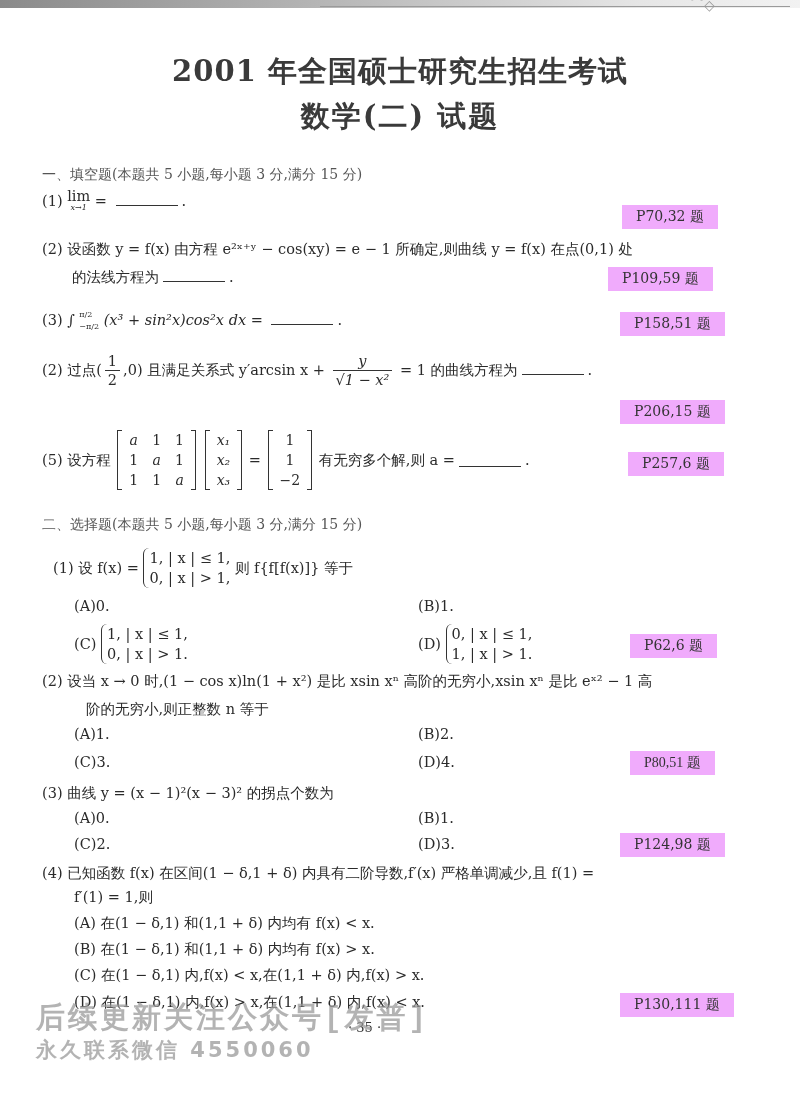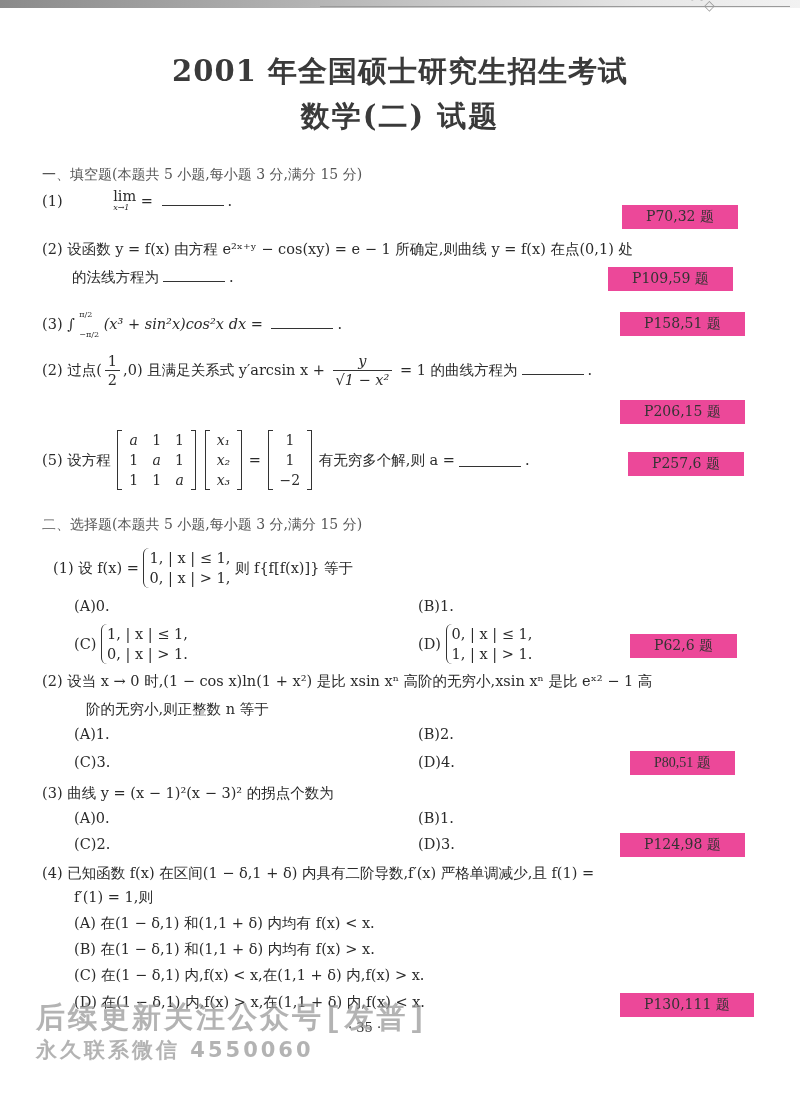--- a/index.html
+++ b/index.html
@@ -18,28 +18,28 @@
     position:absolute; top:52px; left:0; width:800px; text-align:center;
     font-size:29px; font-weight:bold; letter-spacing:1px; color:#3a3a3a;
   }
   .title2 {
     position:absolute; top:97px; left:0; width:800px; text-align:center;
     font-size:29px; font-weight:bold; letter-spacing:2px; color:#3a3a3a;
   }
   .line { position:absolute; font-size:14.5px; white-space:nowrap; color:#2a2a2a; }
   .sec { color:#555; font-size:14px; }
   .ref {
-    position:absolute; background:#ec4899; padding:3px 24px; font-size:14px;
+    position:absolute; background:#f0abfc; padding:3px 14px; font-size:14px;
     color:#333; white-space:nowrap;
   }
   .blank { display:inline-block; width:62px; border-bottom:1px solid #333; margin:0 4px; height:12px; vertical-align:baseline; }
   .frac { display:inline-block; vertical-align:middle; text-align:center; margin:0 3px; }
   .frac .num { display:block; border-bottom:1px solid #333; padding:0 3px; line-height:18px; }
   .frac .den { display:block; padding:0 3px; line-height:18px; }
-  .lim { display:inline-block; vertical-align:middle; text-align:left; line-height:12px;margin-left:46px; }
+  .lim { display:inline-block; vertical-align:middle; text-align:center; line-height:12px; }
   .lim .sub { display:block; font-size:8px; }
   .i { font-style:italic; }
   .matrix {
     display:inline-block; vertical-align:middle; border-left:1px solid #333; border-right:1px solid #333;
     padding:0 4px; position:relative; margin:0 2px;
   }
   .matrix::before, .matrix::after {
     content:""; position:absolute; top:0; bottom:0; width:4px;
     border-top:1px solid #333; border-bottom:1px solid #333;
   }
@@ -82,21 +82,21 @@
 <div class="line" style="top:240px;left:42px;">(2) 设函数 y = f(x) 由方程 e²ˣ⁺ʸ − cos(xy) = e − 1 所确定,则曲线 y = f(x) 在点(0,1) 处</div>
 <div class="line" style="top:268px;left:72px;">
   <span>的法线方程为</span><span class="blank"></span>.
 </div>
 <div class="ref" style="top:267px;left:608px;">P109,59 题</div>
 
 <div class="line" style="top:310px;left:42px;">
   <span>(3) ∫</span>
   <span style="display:inline-block;vertical-align:middle;line-height:10px;font-size:8px;">
     <span style="display:block;">π/2</span>
-    <span style="display:block;margin-top:10px;text-align:right;">−π/2</span>
+    <span style="display:block;margin-top:2px;text-align:right;">−π/2</span>
   </span>
   <span class="i">(x³ + sin²x)cos²x dx =</span>
   <span class="blank"></span>.
 </div>
 <div class="ref" style="top:312px;left:620px;">P158,51 题</div>
 
 <div class="line" style="top:352px;left:42px;">
   <span>(2) 过点(</span><span class="frac"><span class="num">1</span><span class="den">2</span></span><span>,0) 且满足关系式 y′arcsin x +</span>
   <span class="frac"><span class="num i">y</span><span class="den i">√1 − x²</span></span>
   <span>= 1 的曲线方程为</span><span class="blank"></span>.

